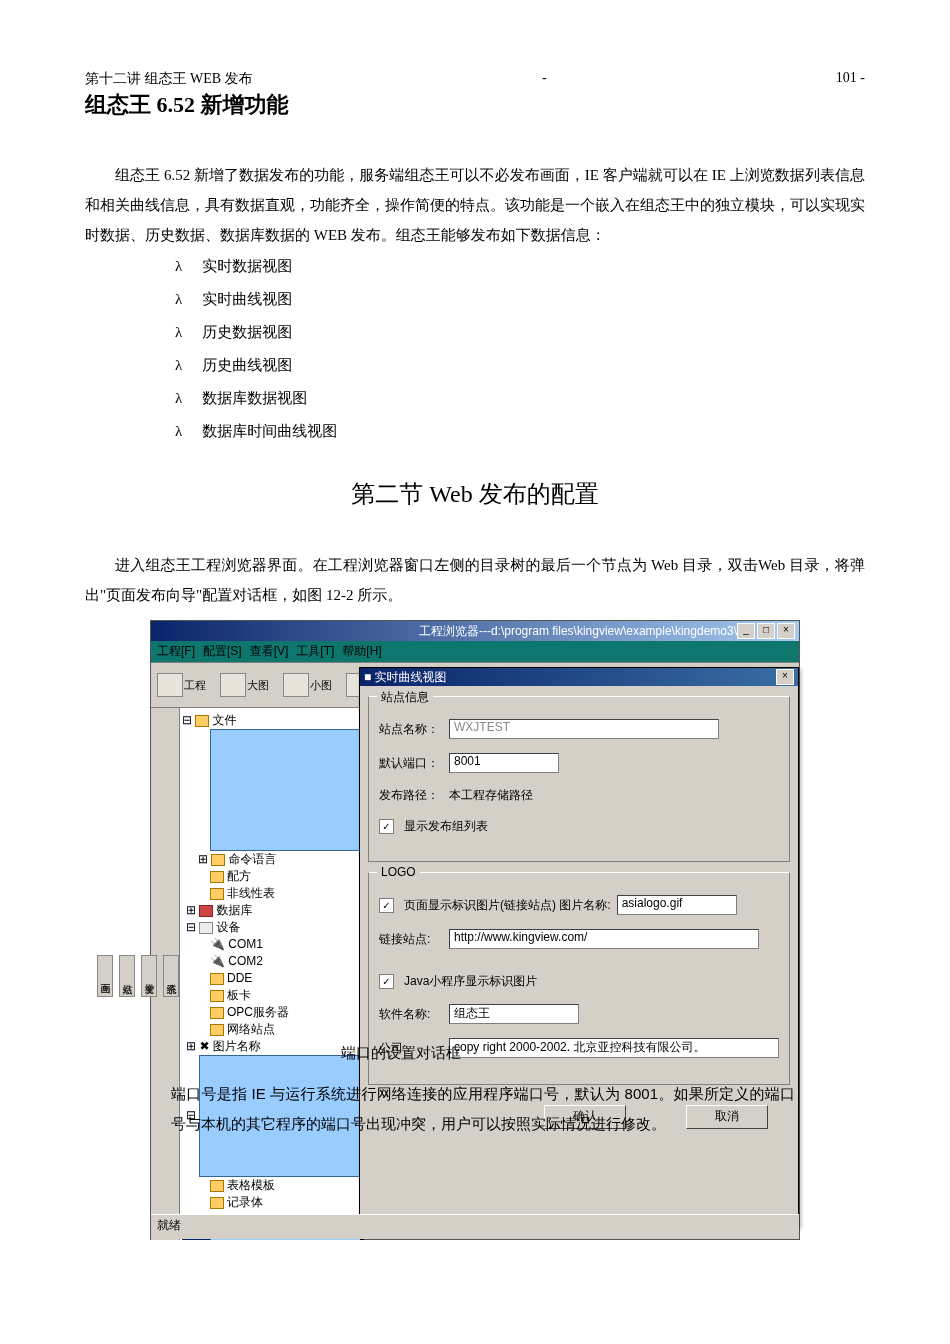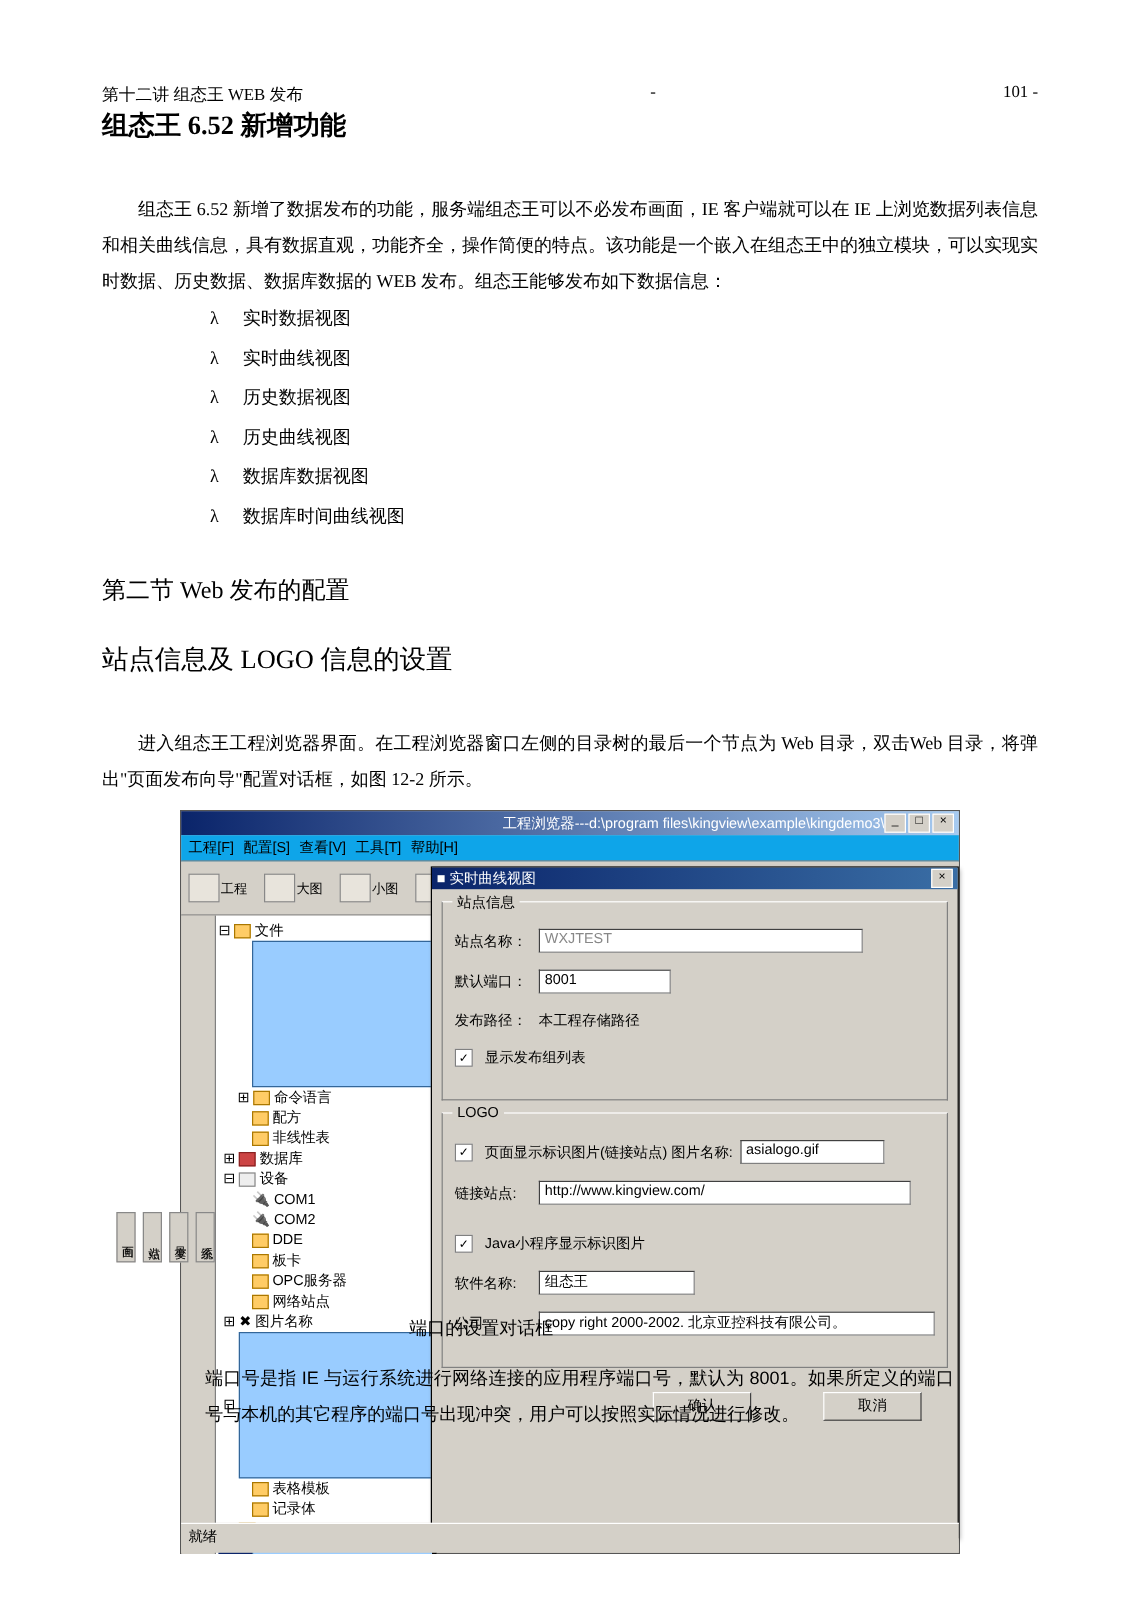--- a/index.html
+++ b/index.html
@@ -3,28 +3,28 @@
   <meta charset="utf-8">
   <style>
     body { margin:0; padding:0; font-family: "SimSun", serif; background:#fff; width:950px; }
     .page { padding:70px 85px 40px 85px; }
     .header-line { display:flex; justify-content:space-between; font-size:14px; margin-bottom:2px; }
     .title1 { font-size:22px; font-weight:bold; margin-top:0; }
     .body-p { font-size:15px; line-height:2.0; text-indent:2em; margin-top:40px; text-align:justify;}
     .list { margin-left:90px; font-size:15px; line-height:2.2; }
     .list-row { display:flex; gap:20px; }
     .lambda { font-family:"Times New Roman", serif; }
-    .section-title { text-align:left; font-size:20px; margin-top:30px; font-family:"SimSun"; }
+    .section-title { text-align:center; font-size:24px; margin-top:30px; font-family:"SimSun"; }
     .subsection { font-size:22px; margin-top:30px; }
     .body-p2 { font-size:15px; line-height:2.0; text-indent:2em; margin-top:40px; text-align:justify; }
     .screenshot-wrap { position:relative; width:648px; height:618px; margin:10px auto 0 auto; border:1px solid #555; font-family:"SimSun","Microsoft YaHei",sans-serif; background:#d4d0c8; font-size:12px; }
     .titlebar { background:linear-gradient(to right,#0a246a,#a6caf0); color:#fff; height:20px; display:flex; align-items:center; padding:0 4px; justify-content:flex-end; }
     .titlebar-btns { display:flex; gap:2px; }
     .titlebar-btns div { width:16px; height:14px; background:#d4d0c8; border:1px solid #fff; color:#000; font-size:10px; text-align:center; line-height:12px; }
-    .menubar { background:#0ea5e9; padding:2px 6px; font-size:12px; display:flex; gap:8px; border-bottom:1px solid #808080;}
+    .menubar { background:#0f766e; padding:2px 6px; font-size:12px; display:flex; gap:8px; border-bottom:1px solid #808080;}
     .toolbar { background:#d4d0c8; height:44px; border-bottom:1px solid #808080; display:flex; align-items:center; padding:0 6px; gap:14px;}
     .tb-item { display:flex; flex-direction:row; align-items:center; font-size:11px; gap:1px;}
     .tb-icon { width:24px; height:22px; background:#e8e4dc; border:1px solid #888; }
     .content-row { display:flex; height:532px; }
     .left-icons { width:28px; background:#d4d0c8; border-right:1px solid #808080; display:flex; flex-direction:column; align-items:center; padding-top:4px; gap:6px; font-size:10px; writing-mode:vertical-rl; }
     .left-tab { width:22px; height:40px; background:#d4d0c8; border:1px solid #888; display:flex; align-items:center; justify-content:center; font-size:10px; }
     .tree-panel { width:176px; background:#fff; border-right:4px solid #000000; padding:4px 2px; font-size:12px; line-height:17px; overflow:hidden;}
     .tree-panel div { white-space:nowrap; }
     .tn-icon { display:inline-block; width:12px; height:10px; background:#fc6; border:1px solid #aa7700; margin-right:3px; vertical-align:middle;}
     .tn-icon.db { background:#c44; border-color:#822;}
@@ -78,21 +78,20 @@
         <span class="lambda">λ</span>
         <span>数据库数据视图</span>
       </div>
     <div class="list-row">
         <span class="lambda">λ</span>
         <span>数据库时间曲线视图</span>
       </div>
   </div>
 
   <div class="section-title">第二节 Web 发布的配置</div>
-  <div class="subsection">站点信息及 LOGO 信息的设置</div>
   <div class="body-p2">进入组态王工程浏览器界面。在工程浏览器窗口左侧的目录树的最后一个节点为 Web 目录，双击Web 目录，将弹出"页面发布向导"配置对话框，如图 12-2 所示。</div>
 
   <div class="screenshot-wrap">
     <div class="titlebar">
       <span>工程浏览器---d:\program files\kingview\example\kingdemo3\</span>
       <div class="titlebar-btns">
         <div>_</div>
         <div>□</div>
         <div>×</div>
       </div>

